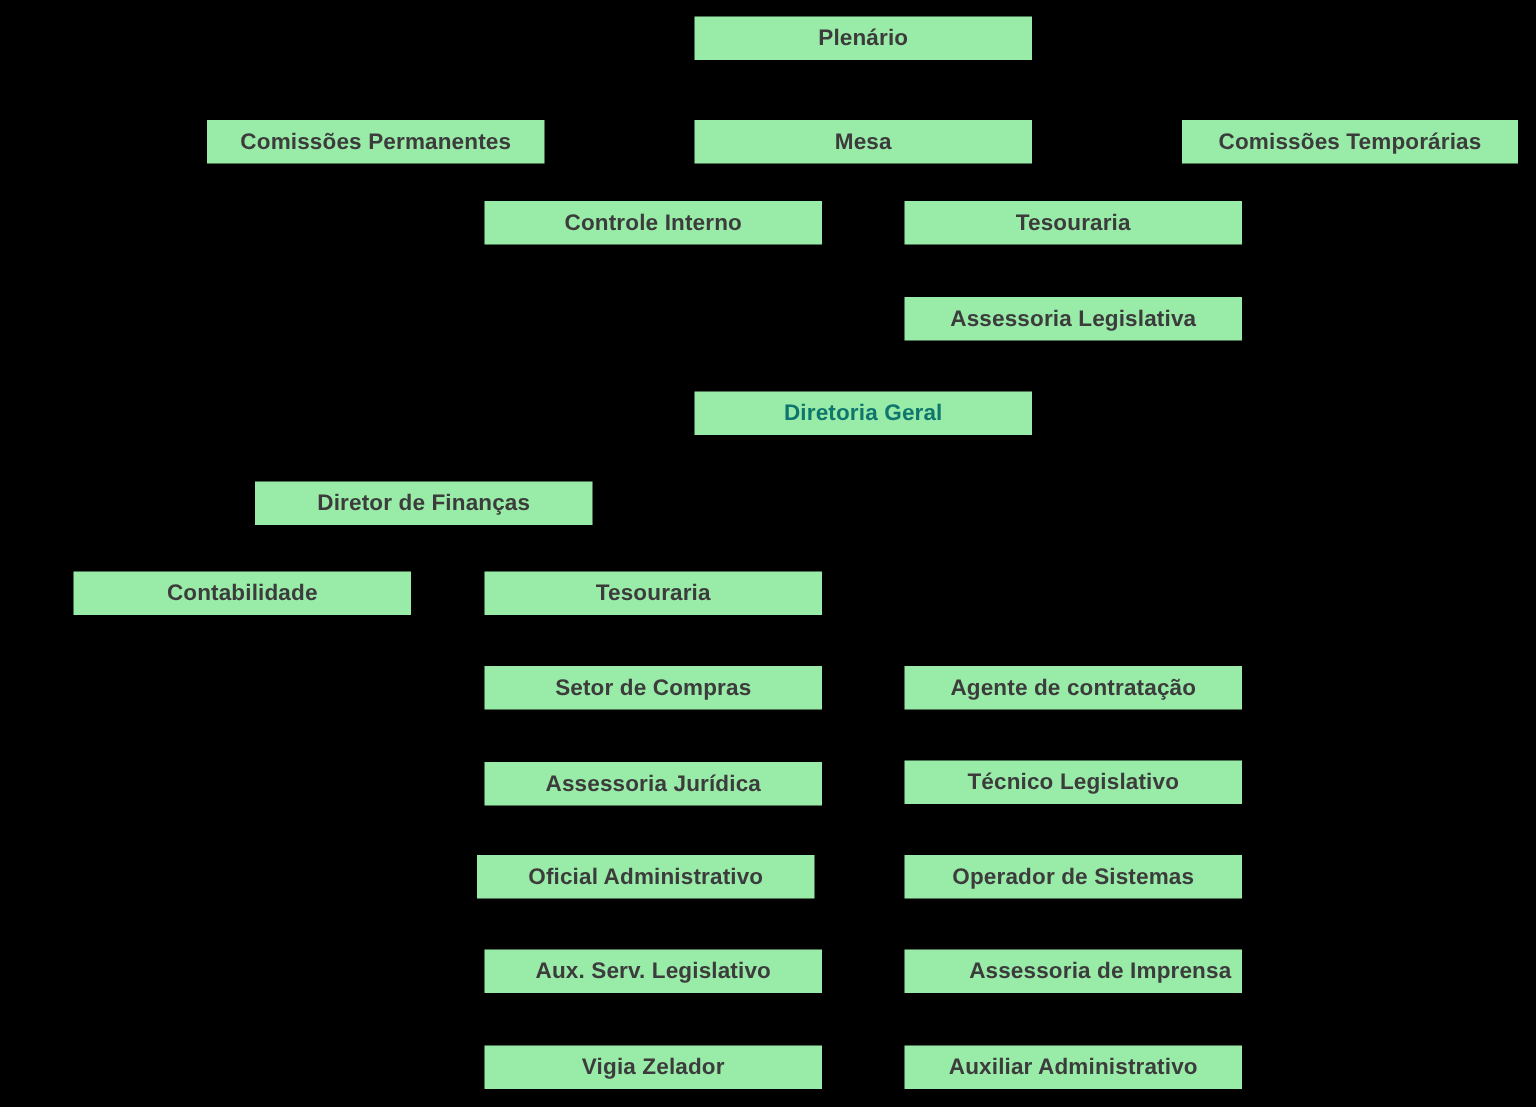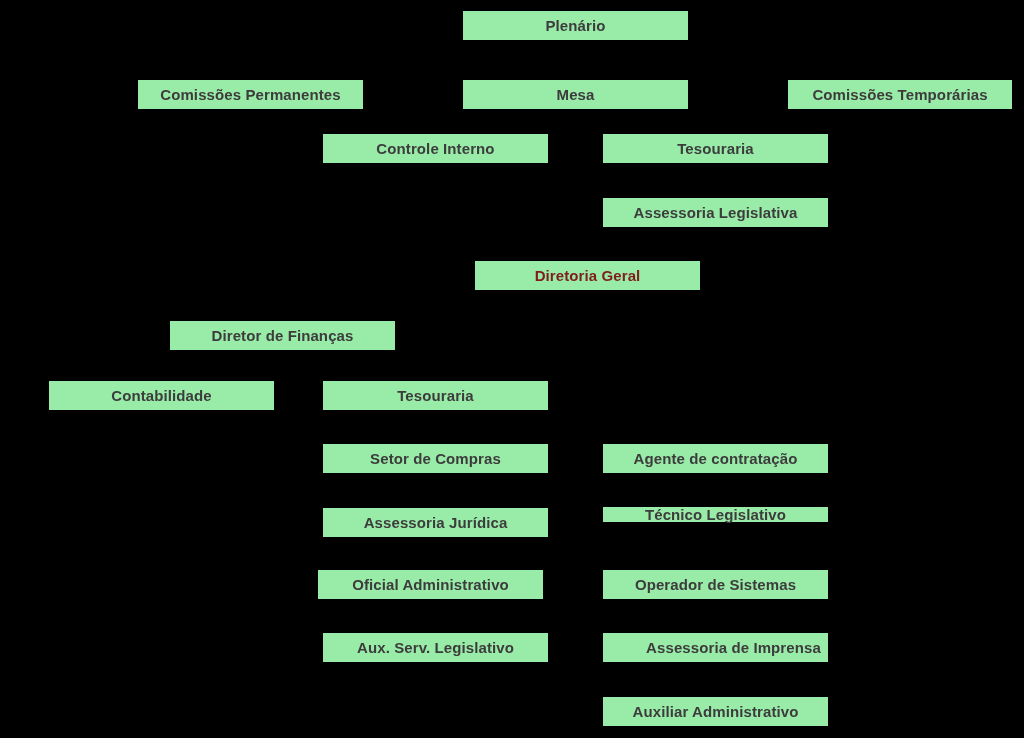--- a/index.html
+++ b/index.html
@@ -41,26 +41,27 @@
 <body>
 
 <div id="orgchart" style="background: rgb(0, 0, 0); width: 1024px; height: 738px;">
     <div class="node" style="left: 463px; top: 11px; width: 225px; height: 29px; background: rgb(153, 235, 168); color: rgb(60, 60, 60);">Plenário</div>
     <div class="node" style="left: 138px; top: 80px; width: 225px; height: 29px; background: rgb(153, 235, 168); color: rgb(60, 60, 60);">Comissões Permanentes</div>
     <div class="node" style="left: 463px; top: 80px; width: 225px; height: 29px; background: rgb(153, 235, 168); color: rgb(60, 60, 60);">Mesa</div>
     <div class="node" style="left: 788px; top: 80px; width: 224px; height: 29px; background: rgb(153, 235, 168); color: rgb(60, 60, 60);">Comissões Temporárias</div>
     <div class="node" style="left: 323px; top: 134px; width: 225px; height: 29px; background: rgb(153, 235, 168); color: rgb(60, 60, 60);">Controle Interno</div>
     <div class="node" style="left: 603px; top: 134px; width: 225px; height: 29px; background: rgb(153, 235, 168); color: rgb(60, 60, 60);">Tesouraria</div>
     <div class="node" style="left: 603px; top: 198px; width: 225px; height: 29px; background: rgb(153, 235, 168); color: rgb(60, 60, 60);">Assessoria Legislativa</div>
-    <div class="node" style="left: 475px; top: 261px; width: 225px; height: 29px; background: rgb(153, 235, 168); color: #7f1d1d;">Diretoria Geral</div>
+    <div class="node" style="left: 463px; top: 261px; width: 225px; height: 29px; background: rgb(153, 235, 168); color: #0f766e;">Diretoria Geral</div>
     <div class="node" style="left: 170px; top: 321px; width: 225px; height: 29px; background: rgb(153, 235, 168); color: rgb(60, 60, 60);">Diretor de Finanças</div>
     <div class="node" style="left: 11px; top: 381px; width: 225px; height: 29px; background: rgb(153, 235, 168); color: rgb(60, 60, 60); margin-left: 38px;">Contabilidade</div>
     <div class="node" style="left: 323px; top: 381px; width: 225px; height: 29px; background: rgb(153, 235, 168); color: rgb(60, 60, 60);">Tesouraria</div>
     <div class="node" style="left: 323px; top: 444px; width: 225px; height: 29px; background: rgb(153, 235, 168); color: rgb(60, 60, 60);">Setor de Compras</div>
     <div class="node" style="left: 603px; top: 444px; width: 225px; height: 29px; background: rgb(153, 235, 168); color: rgb(60, 60, 60);">Agente de contratação</div>
     <div class="node" style="left: 323px; top: 508px; width: 225px; height: 29px; background: rgb(153, 235, 168); color: rgb(60, 60, 60);">Assessoria Jurídica</div>
-    <div class="node" style="left: 603px; top: 507px; width: 225px; height: 15px; background: rgb(153, 235, 168); color: rgb(60, 60, 60);">Técnico Legislativo</div>
+    <div class="node" style="left: 603px; top: 507px; width: 225px; height: 29px; background: rgb(153, 235, 168); color: rgb(60, 60, 60);">Técnico Legislativo</div>
     <div class="node" style="left: 318px; top: 570px; width: 225px; height: 29px; background: rgb(153, 235, 168); color: rgb(60, 60, 60);">Oficial Administrativo</div>
     <div class="node" style="left: 603px; top: 570px; width: 225px; height: 29px; background: rgb(153, 235, 168); color: rgb(60, 60, 60);">Operador de Sistemas</div>
     <div class="node" style="left: 323px; top: 633px; width: 225px; height: 29px; background: rgb(153, 235, 168); color: rgb(60, 60, 60);">Aux. Serv. Legislativo</div>
     <div class="node" style="left: 603px; top: 633px; width: 225px; height: 29px; background: rgb(153, 235, 168); color: rgb(60, 60, 60); padding-left: 36px;">Assessoria de Imprensa</div>
+    <div class="node" style="left: 323px; top: 697px; width: 225px; height: 29px; background: rgb(153, 235, 168); color: rgb(60, 60, 60);">Vigia Zelador</div>
     <div class="node" style="left: 603px; top: 697px; width: 225px; height: 29px; background: rgb(153, 235, 168); color: rgb(60, 60, 60);">Auxiliar Administrativo</div>
   </div>
 
 </body></html>

